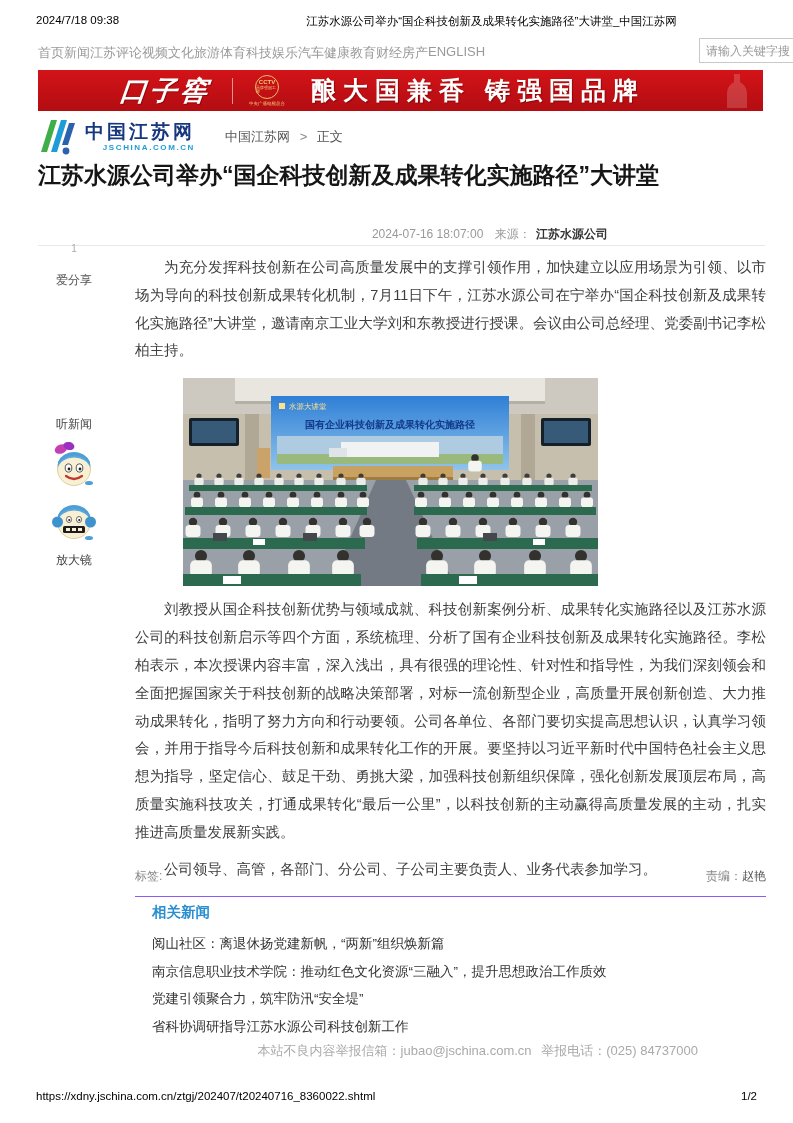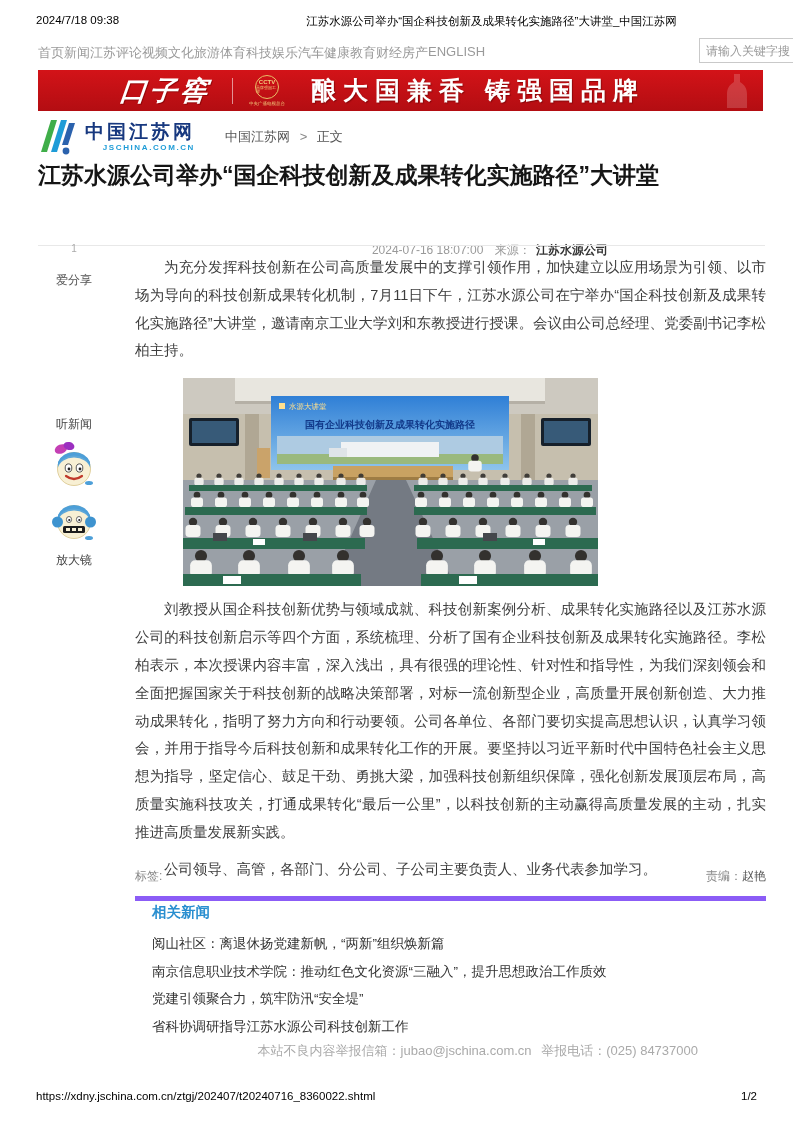--- a/index.html
+++ b/index.html
@@ -35,40 +35,40 @@
   .logo-row { position:absolute; top:115px; left:38px; height:44px; display:flex; align-items:center; }
   .logo-mark { margin-right:7px; }
   .logo-cn { font-size:19px; font-weight:bold; color:#17387f; letter-spacing:3px; line-height:1.1; }
   .logo-en { font-size:8px; font-weight:bold; color:#1e9cd7; letter-spacing:1.6px; text-align:right; }
   .breadcrumb { margin-left:30px; font-size:13px; color:#555; }
   .breadcrumb .sep { margin:0 6px; color:#888; }
   .breadcrumb .crumb { cursor:pointer; }
 
   
   .article-title { position:absolute; top:160px; left:38px; width:728px; font-size:23px; font-weight:bold; color:#151515; line-height:1.35; }
-  .meta { position:absolute; top:242px; left:38px; width:728px; text-align:right; padding-right:158px; font-size:12px; color:#999; }
+  .meta { position:absolute; top:226px; left:38px; width:728px; text-align:right; padding-right:158px; font-size:12px; color:#999; }
   .meta .src { color:#333; font-weight:bold; margin-left:2px; }
   .meta-divider { position:absolute; top:245px; left:38px; width:727px; border-top:1px solid #e8e8e8; }
 
   
   .share-widget { position:absolute; top:243px; left:46px; width:56px; text-align:center; color:#777; }
   .share-count { font-size:10px; color:#aaa; }
   .share-label { font-size:12px; color:#555; margin-top:18px; }
   .tools { position:absolute; top:416px; left:46px; width:56px; text-align:center; }
   .tool-label { font-size:12px; color:#444; }
   .tools .mascot { display:block; margin:7px auto 0; cursor:pointer; }
   .tools .tool-label.bottom { margin-top:9px; }
 
   
   .body { position:absolute; top:254px; left:135px; width:631px; font-size:14.5px; color:#3d3d3d; line-height:1.92; text-align:justify; }
   .body p { text-indent:2em; margin-bottom:9px; }
   .photo-fig { margin:13px 0 10px 48px; width:415px; height:208px; }
 
   
-  .tags-row { position:absolute; top:868px; left:135px; width:631px; display:flex; justify-content:space-between; font-size:12px; color:#888; padding-bottom:11px; border-bottom:5px solid #8b5cf6; }
+  .tags-row { position:absolute; top:868px; left:135px; width:631px; display:flex; justify-content:space-between; font-size:12px; color:#888; padding-bottom:11px; border-bottom:1px solid #8b5cf6; }
   .tags-row .editor-name { color:#555; }
 
   
   .related { position:absolute; top:903px; left:152px; width:612px; }
   .related-heading { color:#2a8fd0; font-weight:bold; font-size:14.5px; margin-bottom:8px; }
   .related ul { list-style:none; }
   .related li { font-size:13.5px; color:#333; line-height:2.05; cursor:pointer; }
 
   
   .site-footer { position:absolute; top:1042px; left:38px; width:660px; text-align:right; font-size:13px; color:#aaa; }

